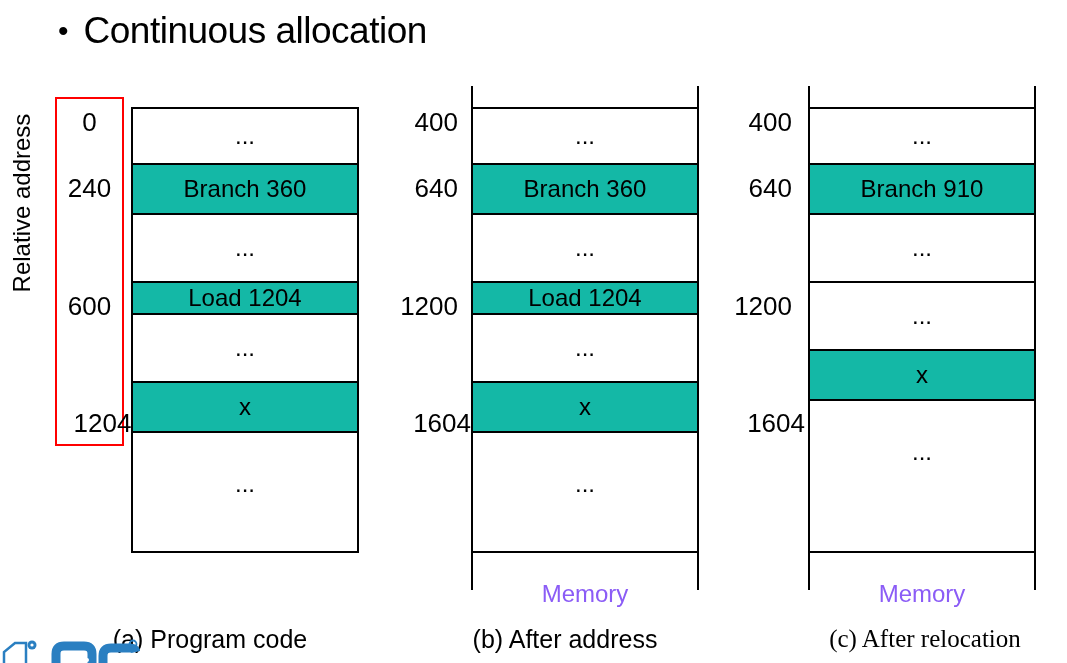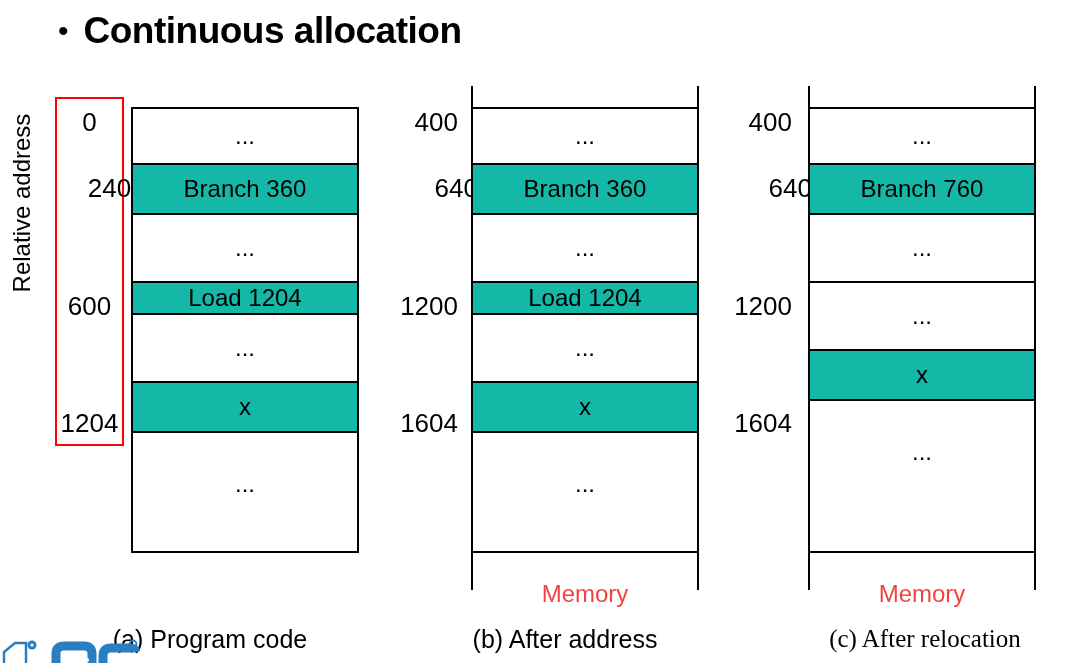--- a/index.html
+++ b/index.html
@@ -2,54 +2,54 @@
 <html><head>
 <meta charset="utf-8">
 <style>
   html,body { margin:0; padding:0; background:#ffffff; }
   .slide {
     position:relative; width:1067px; height:663px; background:#ffffff;
     font-family:"Liberation Sans", sans-serif; color:#000; overflow:hidden;
   }
   .title { position:absolute; left:58px; top:10px; display:flex; align-items:center; }
   .title .bullet { font-size:30px; margin-right:15px; line-height:1; }
-  .title .text { font-size:37px; font-weight:700; letter-spacing:-0.5px; }
+  .title .text { font-size:37px; font-weight:400; letter-spacing:-0.5px; }
 
   .side-label {
     position:absolute; left:-86px; top:189px; width:216px; height:28px;
     text-align:center; font-size:24px; transform:rotate(-90deg); transform-origin:center;
   }
   .red-box {
     position:absolute; left:55px; top:97px; width:69px; height:349px;
     border:2px solid #ff0000; box-sizing:border-box;
   }
 
   .addr { position:absolute; height:30px; line-height:30px; font-size:26px; }
   .addr.a { left:55px; width:69px; text-align:center; }
   .addr.b { left:385px; width:73px; text-align:right; }
   .addr.c { left:719px; width:73px; text-align:right; }
-  .addr.p1 { top:107px; } .addr.p2 { top:173px;padding-left:20px; } .addr.p3 { top:291px; } .addr.p4 { top:408px; }
+  .addr.p1 { top:107px; } .addr.p2 { top:173px; } .addr.p3 { top:291px; } .addr.p4 { top:408px;margin-left:13px; }
 
   .mem-rows { position:absolute; top:107px; width:228px; height:446px; box-sizing:border-box; }
   .mem-rows.full-border { border:2px solid #000; }
   .mem-rows.open-sides { border-top:2px solid #000; border-bottom:2px solid #000; }
   .mem-rows .cell {
     display:flex; align-items:center; justify-content:center;
     font-size:24px; box-sizing:border-box; border-top:2px solid #000;
   }
   .mem-rows .cell:first-child { border-top:none; }
   .mem-rows .cell.shaded { background:#14b8a6; }
   .r1{height:54px} .r2{height:50px} .r3{height:68px} .r4{height:32px}
   .r5{height:68px} .r6{height:50px} .r7{height:103px}
 
   .vline { position:absolute; top:86px; width:2px; height:504px; background:#000; }
 
   .memlabel {
     position:absolute; top:580px; width:228px; text-align:center;
-    font-size:24px; color:#ef4444;
+    font-size:24px; color:#8b5cf6;
   }
   .caption { position:absolute; top:625px; font-size:25px; text-align:center; }
   .caption.a { left:110px; width:200px; }
   .caption.b { left:465px; width:200px; }
   .caption.c { left:800px; width:250px;font-family:Liberation Serif, serif; }
 
   .logo { position:absolute; left:0px; top:637px; width:140px; height:26px; }
 </style>
 </head>
 <body>
@@ -107,21 +107,21 @@
   </div>
 
   <div>
     <div class="addr c p1">400</div>
     <div class="addr c p2">640</div>
     <div class="addr c p3">1200</div>
     <div class="addr c p4">1604</div>
 
     <div class="mem-rows open-sides" style="left:808px;">
       <div class="cell r1">...</div>
-      <div class="cell r2 shaded">Branch 760</div>
+      <div class="cell r2 shaded">Branch 910</div>
       <div class="cell r3">...</div>
       <div class="cell r5">...</div>
       <div class="cell r6 shaded">x</div>
       <div class="cell r7">...</div>
     </div>
     <div class="vline" style="left:808px;"></div>
     <div class="vline" style="left:1034px;"></div>
 
     <div class="memlabel" style="left:808px;">Memory</div>
     <div class="caption c">(c) After relocation</div>

